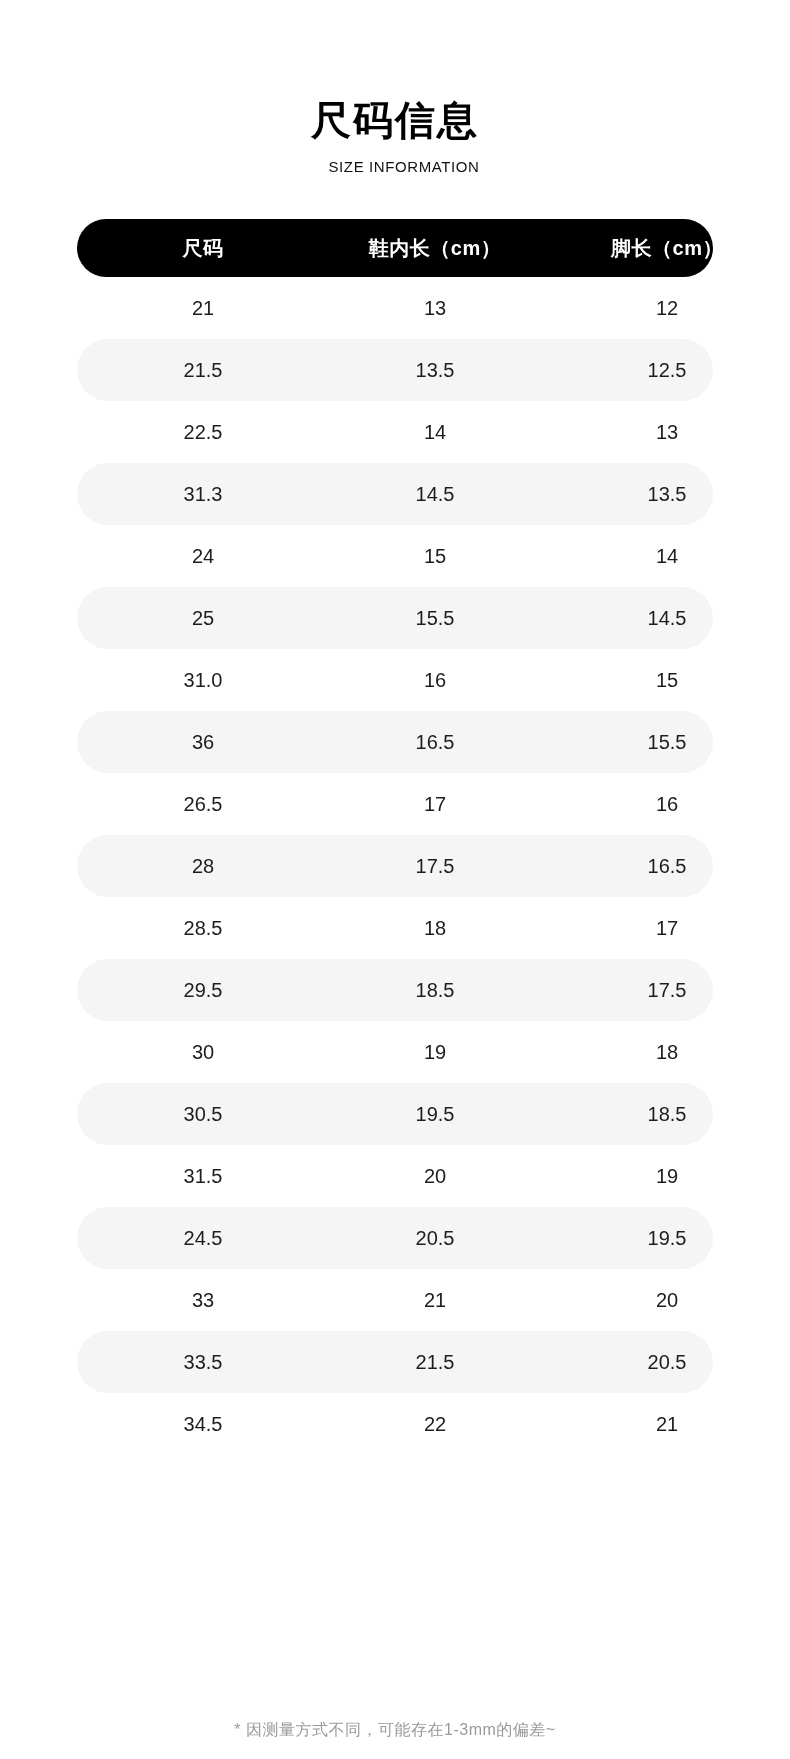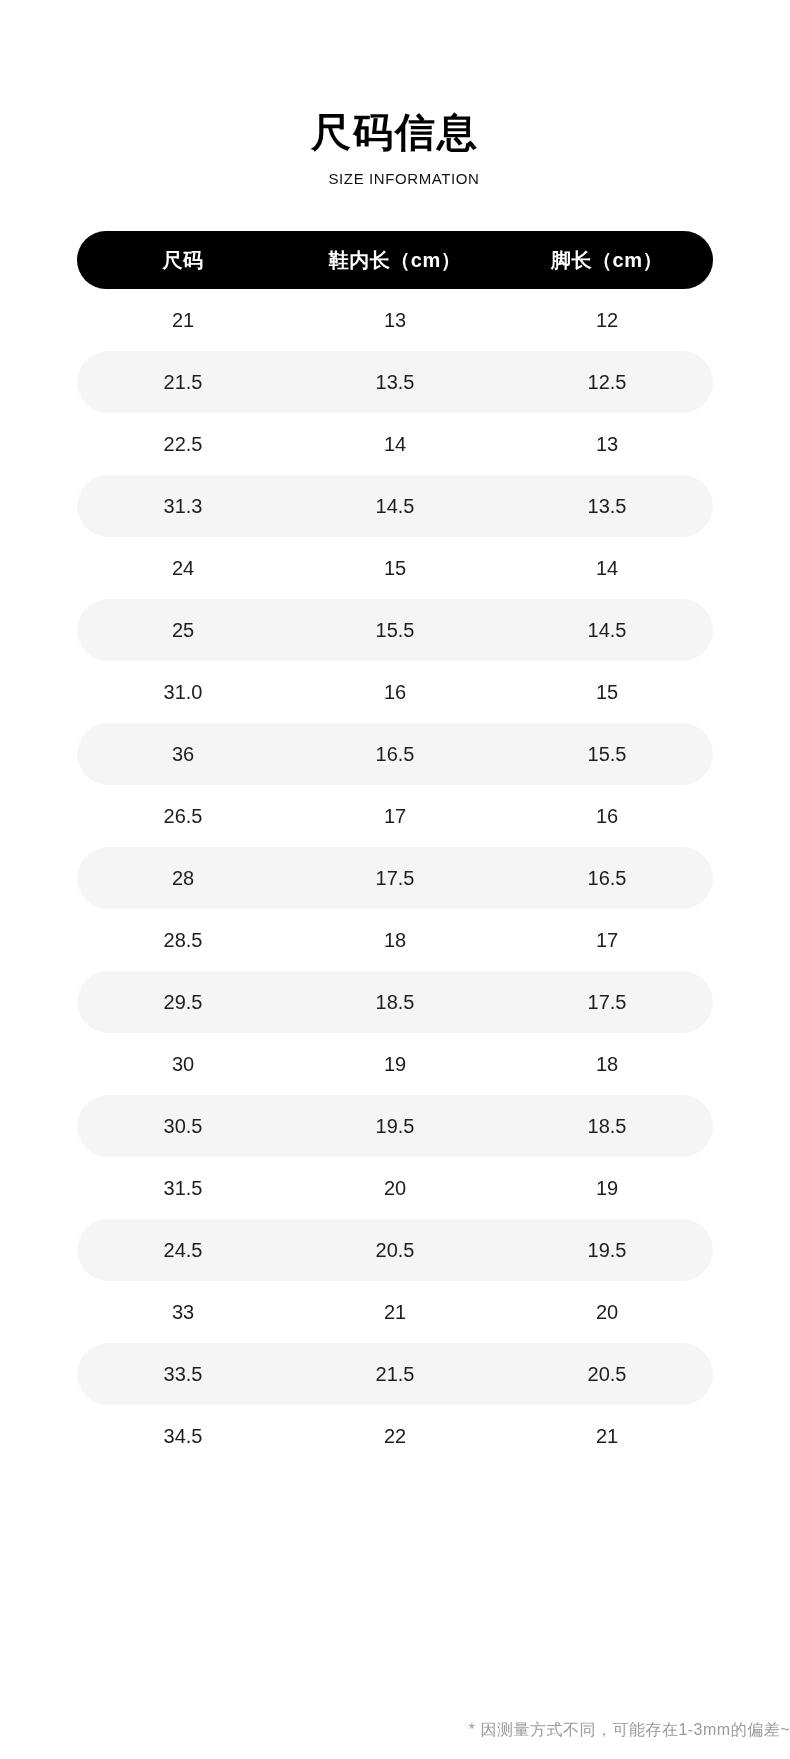--- a/index.html
+++ b/index.html
@@ -25,21 +25,21 @@
   .title-block {
     padding-top: 96px;
     text-align: center;
   }
   .title-cn {
     font-size: 40px;
     font-weight: 700;
     letter-spacing: 2px;
     color: #000000;
     line-height: 1.2;
-    margin: 12px;
+    margin: 0;
   }
   .title-en {
     margin-top: 14px;
     font-size: 15px;
     font-weight: 400;
     letter-spacing: 0.6px;
     color: #111111;
     padding-left: 18px;
   }
 
@@ -62,39 +62,40 @@
     background: #000000;
     height: 58px;
     border-radius: 29px;
   }
   .cell {
     flex: 0 0 auto;
     text-align: center;
     font-size: 20px;
     color: #1d1d1d;
     line-height: 1;
+    padding-left: 20px;
   }
   .col-size   { width: 212px; }
   .col-inner  { width: 212px; }
   .col-foot   { width: 212px; }
 
   .header-row .cell {
     color: #ffffff;
     font-size: 20px;
     font-weight: 700;
     letter-spacing: 0.5px;
   }
 
   
   .footnote {
     position: absolute;
     left: 0;
     right: 0;
     bottom: 18px;
-    text-align: right;
+    text-align: center;
     font-size: 16px;
     color: #9a9a9a;
     letter-spacing: 0.5px;
   }
 </style>
 </head>
 <body>
 
 <div class="page">
 

